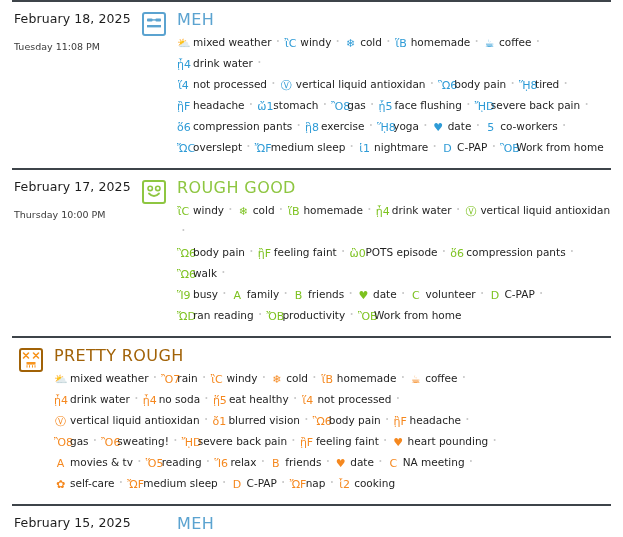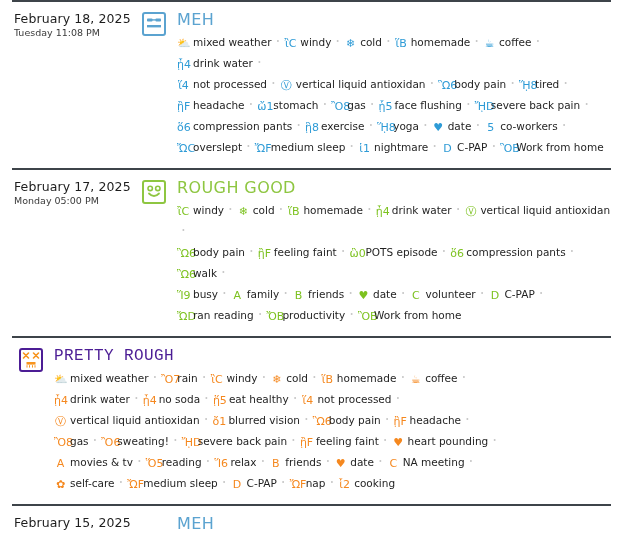--- a/index.html
+++ b/index.html
@@ -47,21 +47,21 @@
     line-height: 15px;
     color: #1d1d1d;
     letter-spacing: 0.1px;
     white-space: nowrap;
   }
   .date-sub {
     font-size: 9.5px;
     line-height: 13px;
     color: #3a3a3a;
     white-space: nowrap;
-    margin-top: 0;
+    margin-top: 14px;
   }
   .mood-col {
     width: 38px;
     flex: 0 0 38px;
     display: flex;
     justify-content: center;
     padding-top: 1px;
   }
   .mood-face {
     width: 24px;
@@ -110,21 +110,21 @@
     font-size: 10.5px;
     line-height: 20px;
     vertical-align: top;
     padding: 0 4px;
     color: #c9c9c9;
   }
   .sep::before { content: "\00B7"; font-size: 15px; }
   
   .blue   { color: #5ba3d0; }
   .green  { color: #8ec641; }
-  .orange { color: #4c1d95; font-family: Liberation Mono, monospace; }
+  .orange { color: #a16207; }
   .icon-blue   { color: #2e9bd6; }
   .icon-green  { color: #7dc220; }
   .icon-orange { color: #f5881f; }
 </style>
 </head>
 <body>
 
 <div class="page">
     <div class="entry-rule"></div>
     <div class="entry">
@@ -151,21 +151,21 @@
           <div class="tags"><span class="tag"><span class="tag-icon icon-blue">ὅ6</span><span>compression pants</span></span><span class="sep"></span><span class="tag"><span class="tag-icon icon-blue">ᾓ8</span><span>exercise</span></span><span class="sep"></span><span class="tag"><span class="tag-icon icon-blue">ᾝ8</span><span>yoga</span></span><span class="sep"></span><span class="tag"><span class="tag-icon icon-blue">♥</span><span>date</span></span><span class="sep"></span><span class="tag"><span class="tag-icon icon-blue">὆5</span><span>co-workers</span></span><span class="sep"></span></div>
           <div class="tags"><span class="tag"><span class="tag-icon icon-blue">ὬC</span><span>overslept</span></span><span class="sep"></span><span class="tag"><span class="tag-icon icon-blue">ὬF</span><span>medium sleep</span></span><span class="sep"></span><span class="tag"><span class="tag-icon icon-blue">ἱ1</span><span>nightmare</span></span><span class="sep"></span><span class="tag"><span class="tag-icon icon-blue">὇D</span><span>C-PAP</span></span><span class="sep"></span><span class="tag"><span class="tag-icon icon-blue">ὋB</span><span>Work from home</span></span></div>
         </div>
       </div>
     </div>
     <div class="entry-rule"></div>
     <div class="entry">
       <div class="entry-body">
         <div class="date-col">
           <div class="date-main">February 17, 2025</div>
-          <div class="date-sub">Monday  05:00 PM</div>
+          <div class="date-sub">Thursday  10:00 PM</div>
         </div>
         <div class="mood-col">
           <div class="mood-face green">
             <svg width="20" height="20" viewBox="0 0 20 20">
               <circle cx="6.2" cy="6.4" r="2.2" fill="none" stroke="#8ec641" stroke-width="1.6"></circle>
               <circle cx="13.8" cy="6.4" r="2.2" fill="none" stroke="#8ec641" stroke-width="1.6"></circle>
               <path d="M5 11.5 Q10 16.5 15 11.5" fill="none" stroke="#8ec641" stroke-width="1.8" stroke-linecap="round"></path>
             </svg>
           </div>
         </div>

